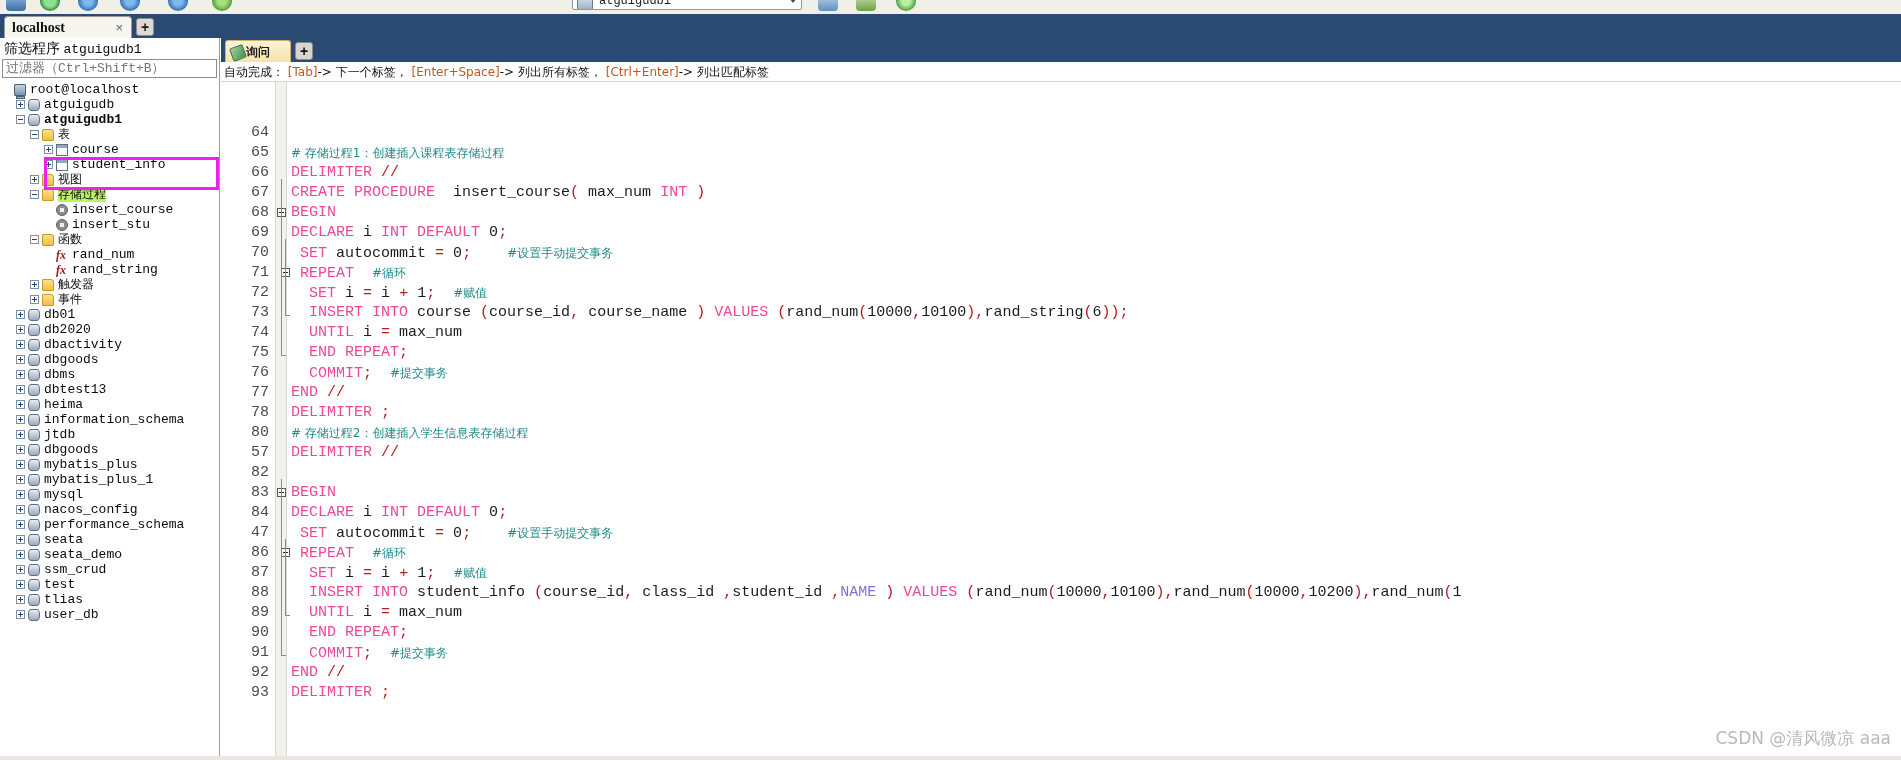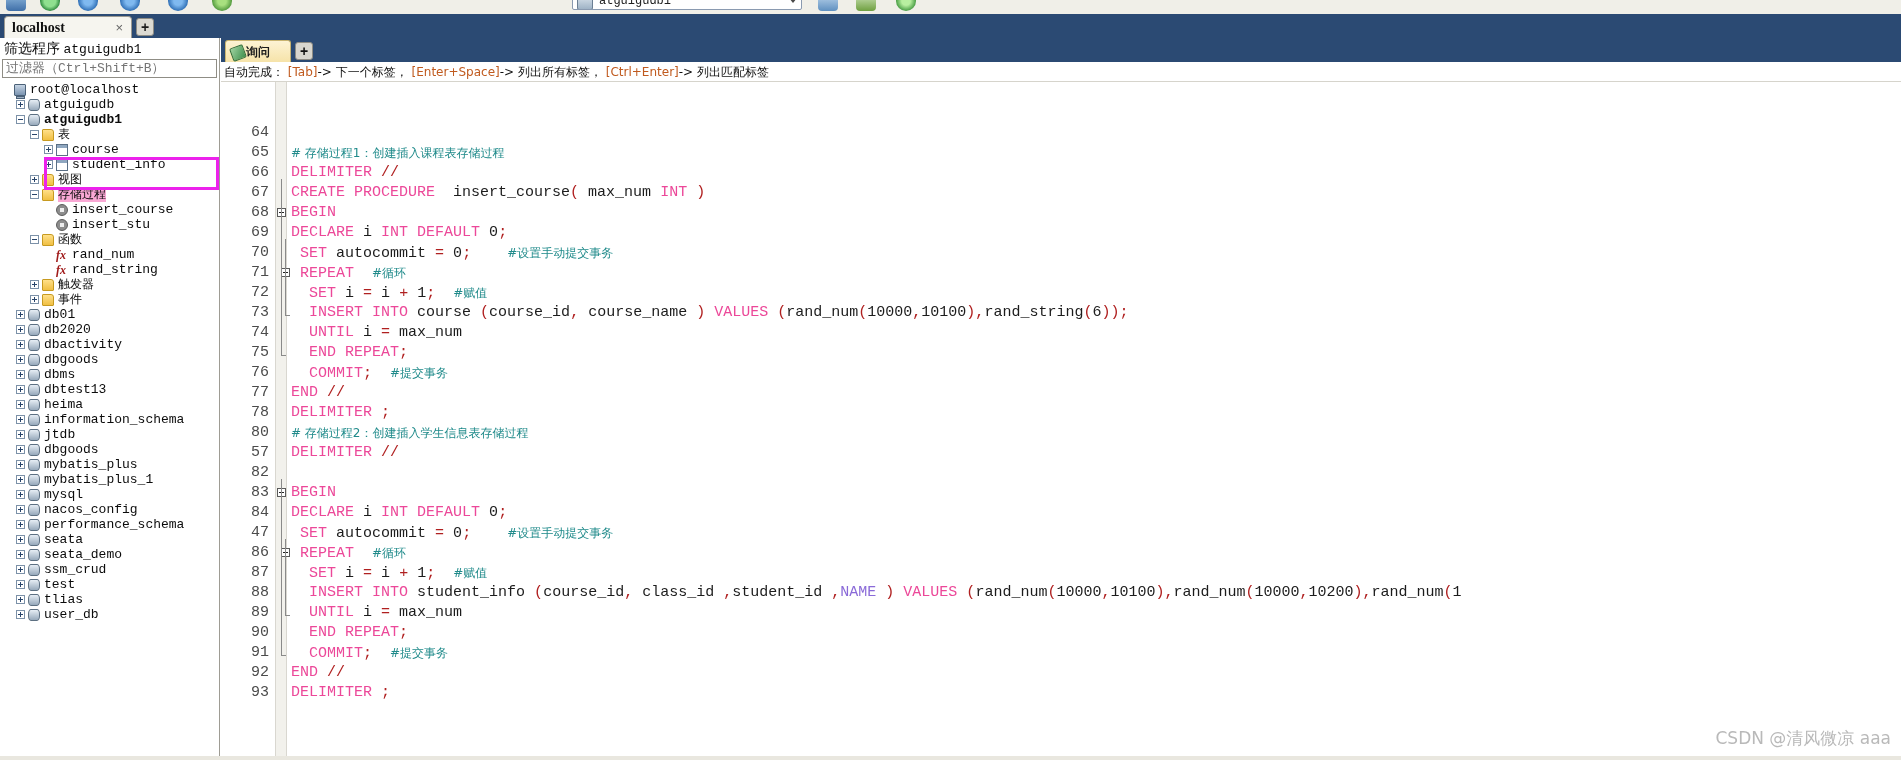--- a/index.html
+++ b/index.html
@@ -252,21 +252,21 @@
   }
   .tlabel {
     position: absolute;
     top: 0;
     font-family: "Liberation Mono", monospace;
     font-size: 13px;
     color: #0b0b0b;
   }
   .tlabel.cjk { font-family: "DejaVu Sans", sans-serif; font-size: 12px; }
   .tlabel.bold { font-weight: bold; }
-  .tlabel.sel { background: #f9a8d4; }
+  .tlabel.sel { background: #bef264; }
 
   .pink-box {
     position: absolute;
     left: 44px;
     top: 119px;
     width: 175px;
     height: 33px;
     border: 3px solid #ec22ec;
     box-sizing: border-box;
     pointer-events: none;

